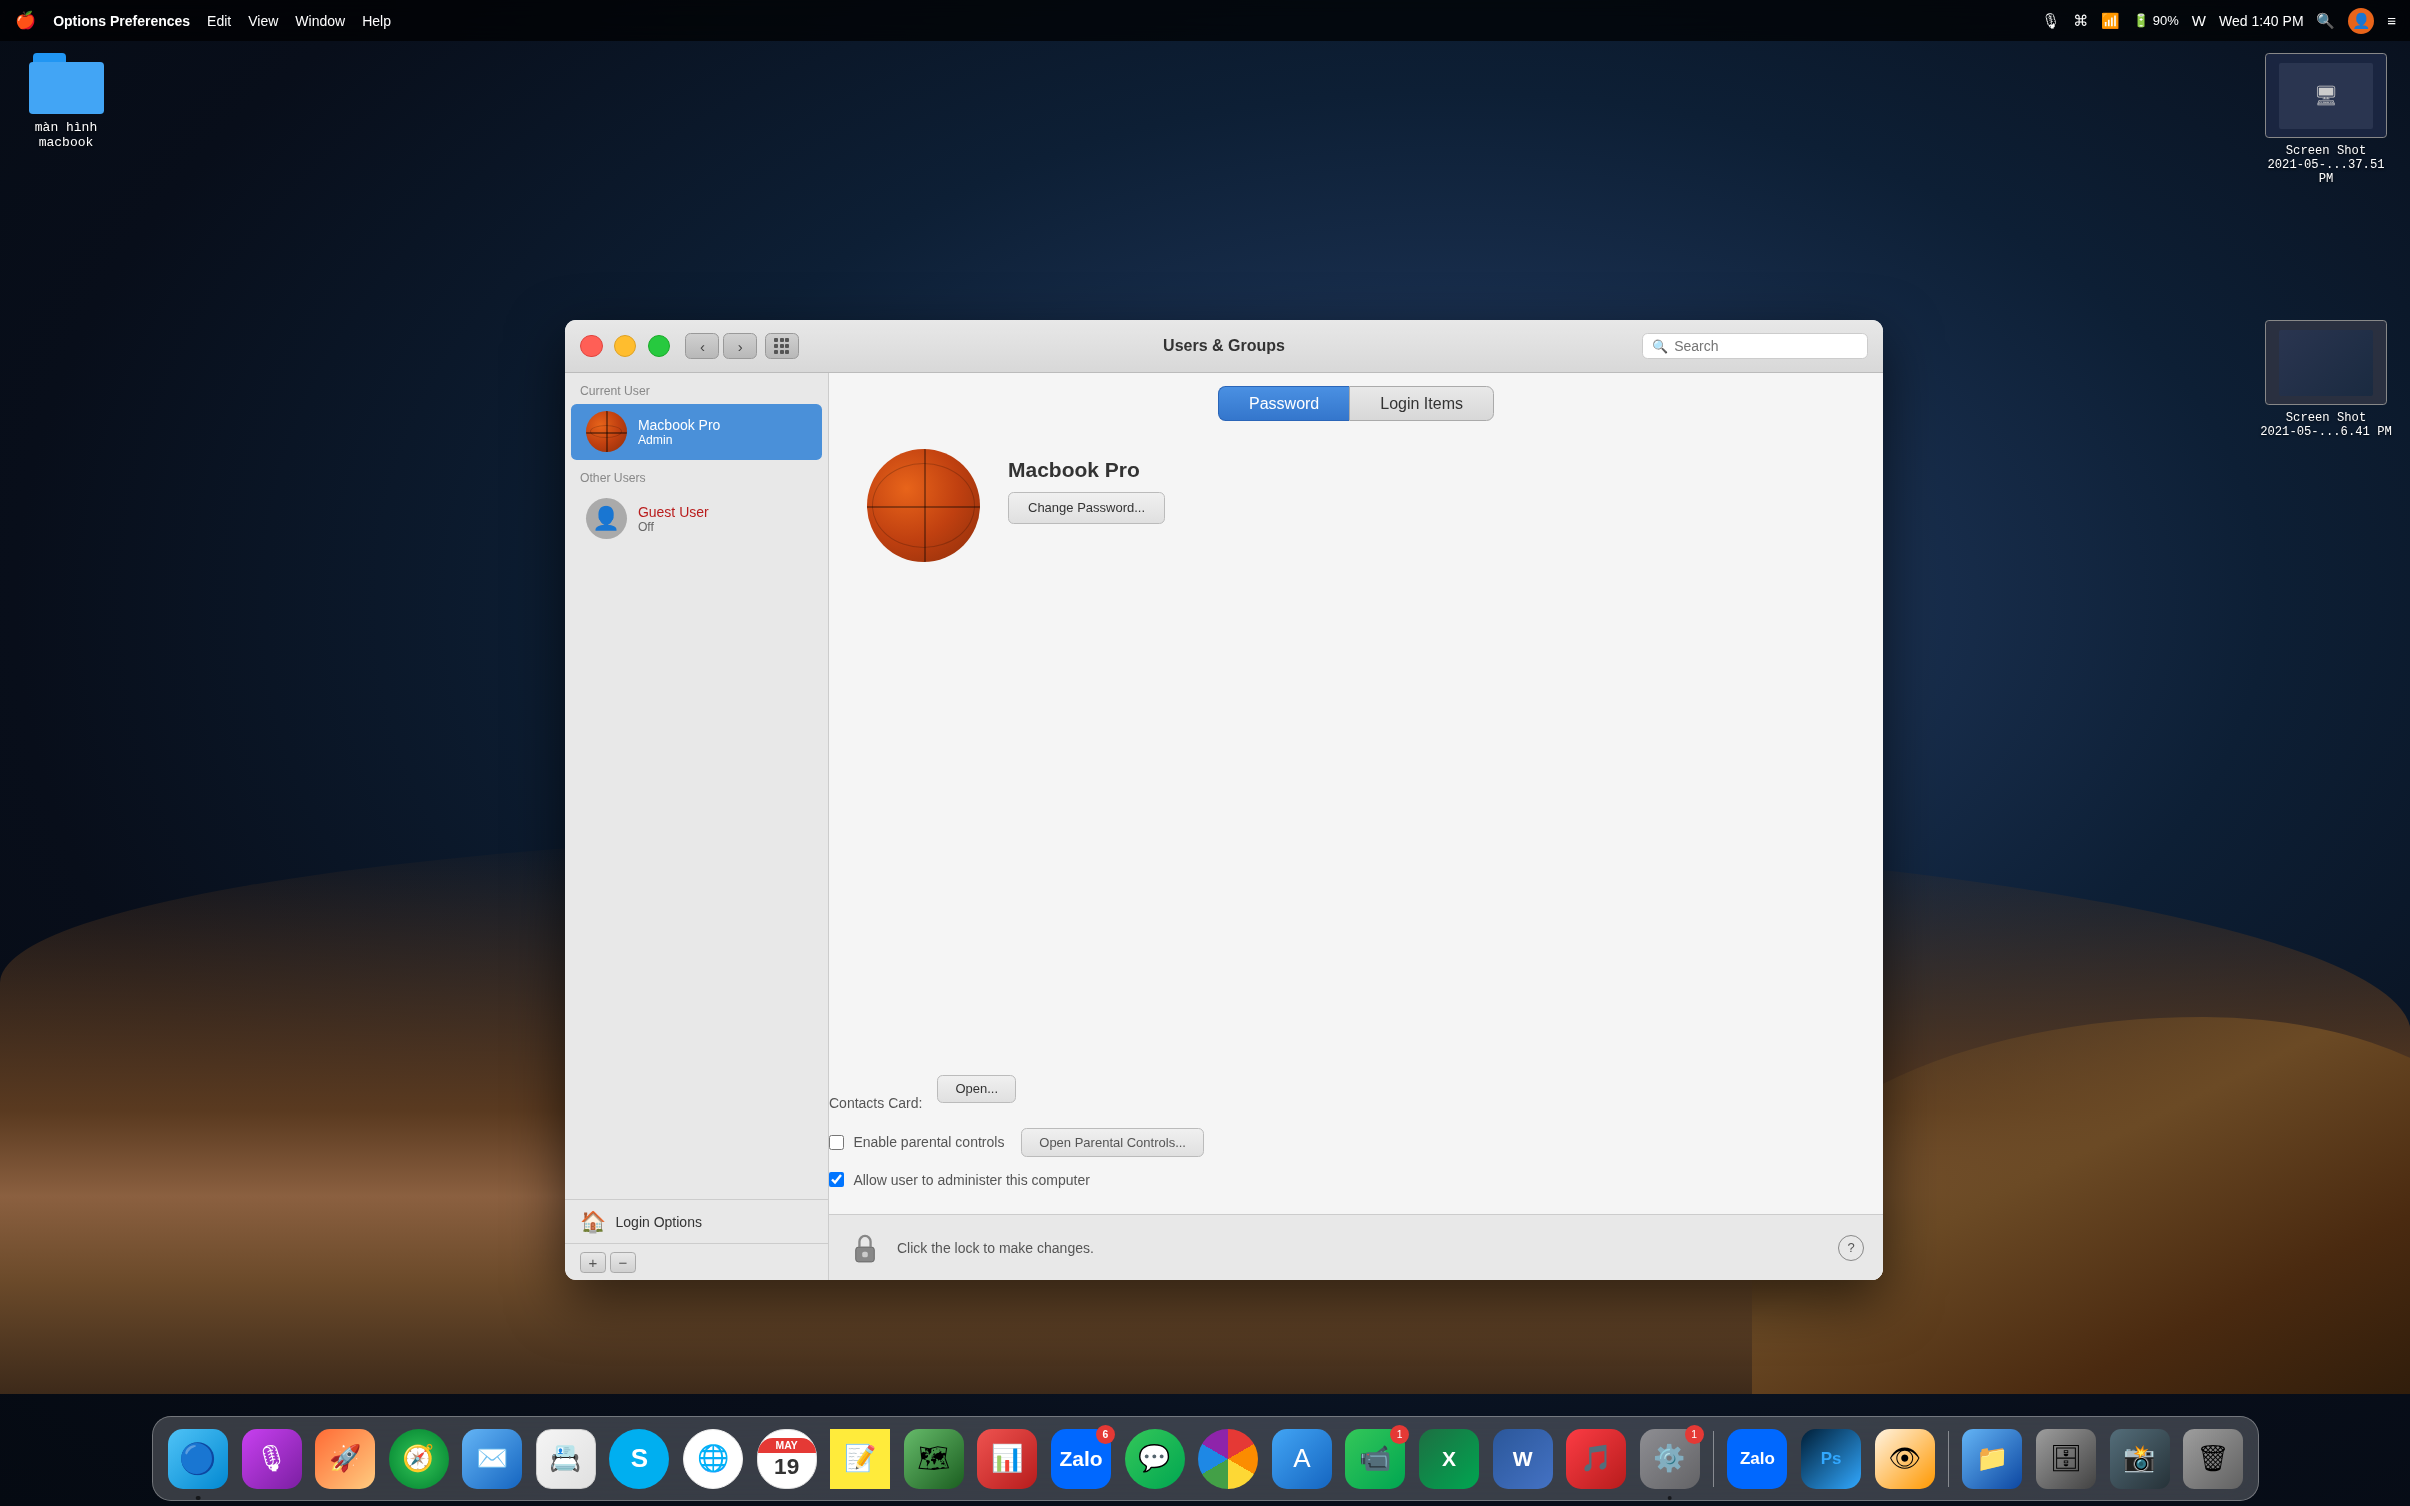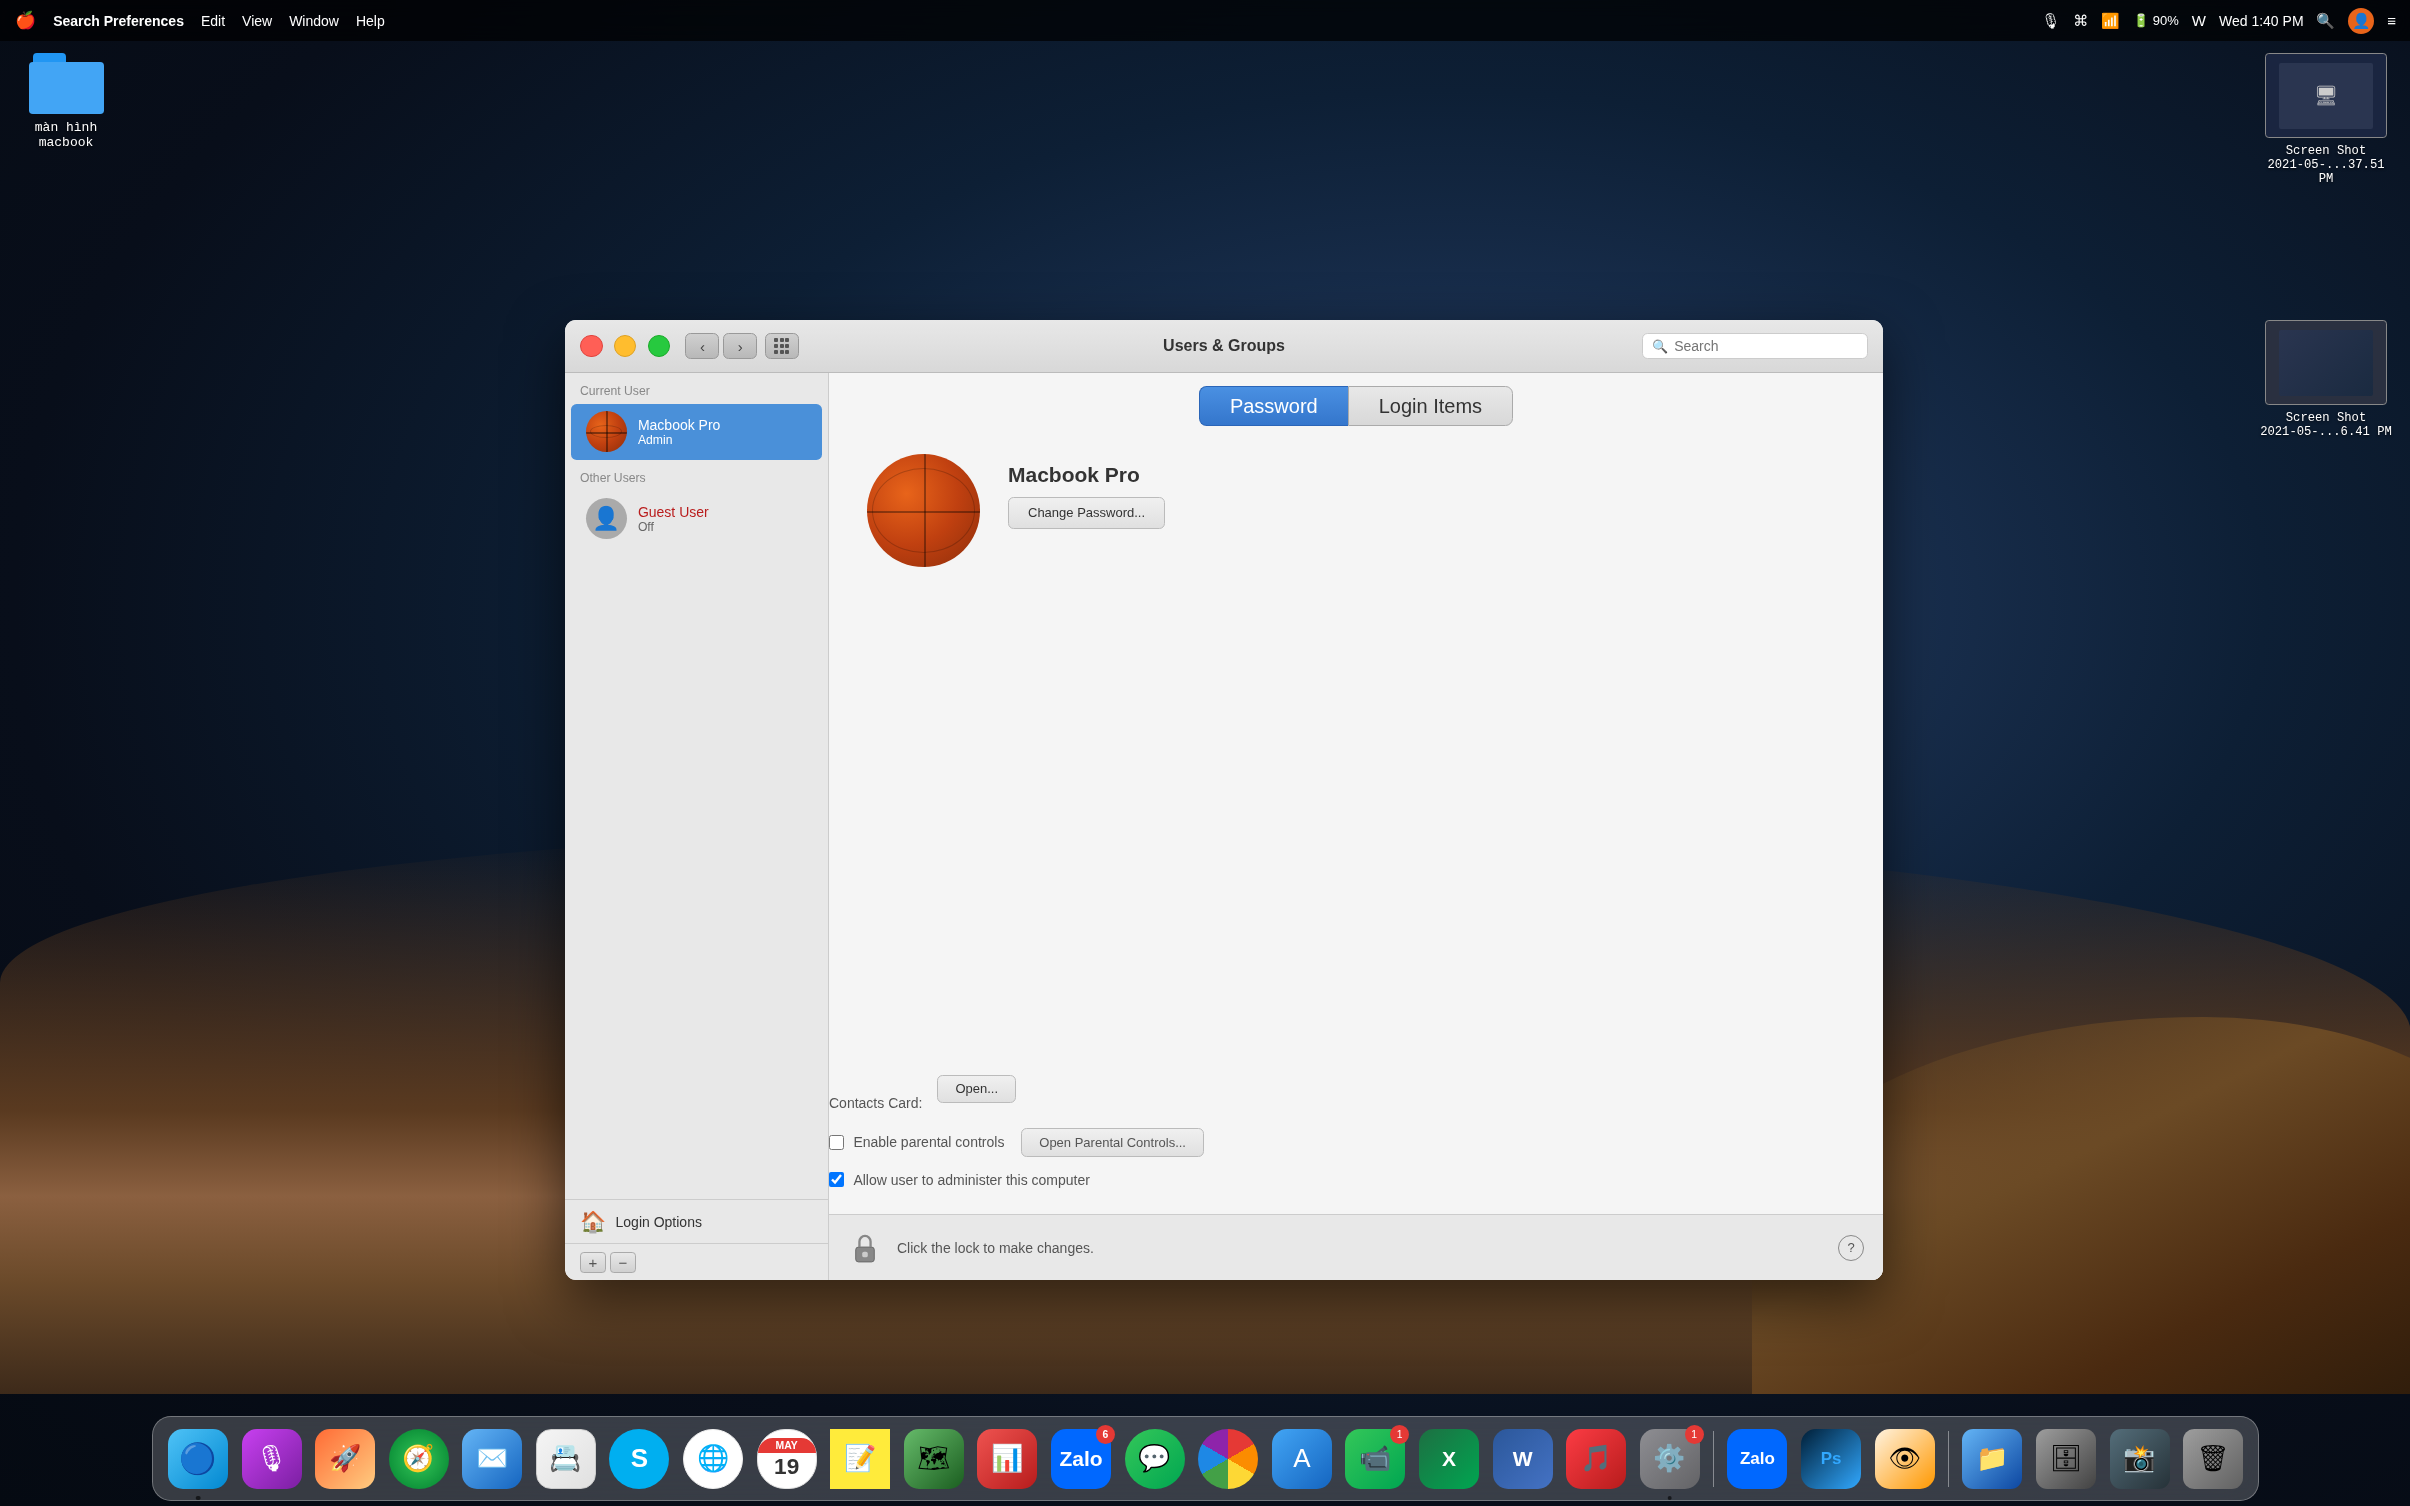--- a/index.html
+++ b/index.html
@@ -392,21 +392,21 @@
     
     .tab-bar {
       display: flex;
       justify-content: center;
       padding: 13px 0 0;
       gap: 0;
     }
 
     .tab-btn {
       padding: 7.5px 30px;
-      font-size: 20px;
+      font-size: 16px;
       cursor: pointer;
       border: 0.9px solid #aaa;
       background: linear-gradient(to bottom, #e8e8e8, #d8d8d8);
       color: #333;
     }
 
     .tab-btn:first-child {
       border-radius: 7.5px 0 0 7.5px;
       border-right: none;
     }
@@ -643,21 +643,21 @@
     }
   </style>
 </head>
 <body>
 
 <div class="desktop">
 
   <div class="menubar">
     <div class="menubar-left">
       <span class="apple-logo">🍎</span>
-      <span class="menubar-item bold">Search Preferences</span>
+      <span class="menubar-item bold">Options Preferences</span>
       <span class="menubar-item">Edit</span>
       <span class="menubar-item">View</span>
       <span class="menubar-item">Window</span>
       <span class="menubar-item">Help</span>
     </div>
     <div class="menubar-right">
 
       <span style="font-size:15px;">🎙</span>
       <span style="font-size:15px;">⌘</span>
       <span style="font-size:15px;">📶</span>

